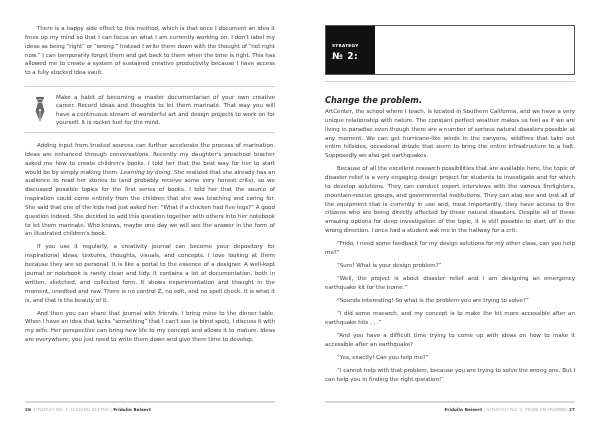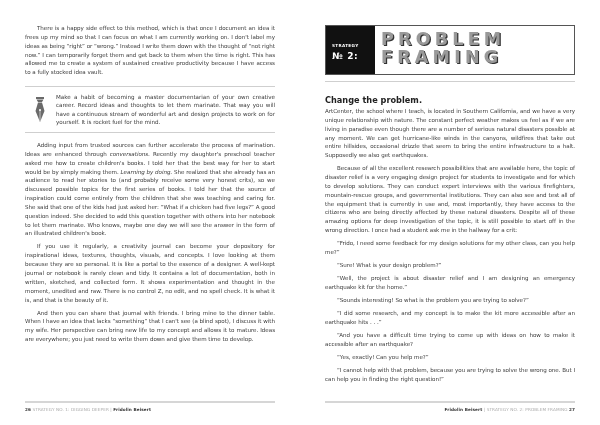--- a/index.html
+++ b/index.html
@@ -27,21 +27,21 @@
   .footer .sep { color: #aaa; }
   .right .footer .line { text-align: right; }
   .header { position: absolute; left: 25px; top: 25px; width: 250px; height: 50px; border: 1px solid #555; box-sizing: border-box; background: #fff; }
   .header .black { position: absolute; left: 0; top: 0; width: 49px; height: 48px; background: #111; color: #fff; }
   .header .strat { position: absolute; left: 6px; top: 17px; font-size: 4.2px; font-weight: bold; letter-spacing: 0.3px; }
   .header .no { position: absolute; left: 6px; top: 25px; font-size: 9px; font-weight: bold; letter-spacing: 0.6px; }
   .header .title { position: absolute; left: 55px; top: 5px; font-family: "DejaVu Sans", sans-serif; font-weight: bold;
                    font-size: 17.5px; line-height: 17.5px; letter-spacing: 4.2px; color: #999;
                    text-shadow: 1.2px 1.2px 0 #333, -0.4px -0.4px 0 #eee; }
   .header-rule { position: absolute; left: 25px; top: 81px; width: 250px; height: 1.2px; background: #cfcfcf; }
-  .sub { position: absolute; left: 25px; top: 95px; font-size: 8.2px; font-weight: bold; color: #222; }
+  .sub { position: absolute; left: 25px; top: 95px; font-size: 8.2px; font-style: italic; font-weight: bold; color: #222; }
 </style>
 </head>
 <body>
 
 <div class="page left">
   <div class="col" style="top:24px;">
     <p class="ind">There is a happy side effect to this method, which is that once I document an idea it frees up my mind so that I can focus on what I am currently working on. I don't label my ideas as being “right” or “wrong.” Instead I write them down with the thought of “not right now.” I can temporarily forget them and get back to them when the time is right. This has allowed me to create a system of sustained creative productivity because I have access to a fully stocked idea vault.</p>
   </div>
 
   <div class="tip">
@@ -75,24 +75,20 @@
     </div>
   </div>
 </div>
 
 <div class="page right">
   <div class="header">
     <div class="black">
       <div class="strat">STRATEGY</div>
       <div class="no">№ 2:</div>
     </div>
-    <div class="title">
-      <div>PROBLEM</div>
-      <div>FRAMING</div>
-    </div>
   </div>
   <div class="header-rule"></div>
 
   <div class="sub">Change the problem.</div>
 
   <div class="col" style="top:107px;">
     <p>ArtCenter, the school where I teach, is located in Southern California, and we have a very unique relationship with nature. The constant perfect weather makes us feel as if we are living in paradise even though there are a number of serious natural disasters possible at any moment. We can get hurricane-like winds in the canyons, wildfires that take out entire hillsides, occasional drizzle that seem to bring the entire infrastructure to a halt. Supposedly we also get earthquakes.</p>
     <p class="ind gap">Because of all the excellent research possibilities that are available here, the topic of disaster relief is a very engaging design project for students to investigate and for which to develop solutions. They can conduct expert interviews with the various firefighters, mountain-rescue groups, and governmental institutions. They can also see and test all of the equipment that is currently in use and, most importantly, they have access to the citizens who are being directly affected by these natural disasters. Despite all of these amazing options for deep investigation of the topic, it is still possible to start off in the wrong direction. I once had a student ask me in the hallway for a crit:</p>
     <p class="ind gap">“Frido, I need some feedback for my design solutions for my other class, can you help me?”</p>
     <p class="ind gap">“Sure! What is your design problem?”</p>

